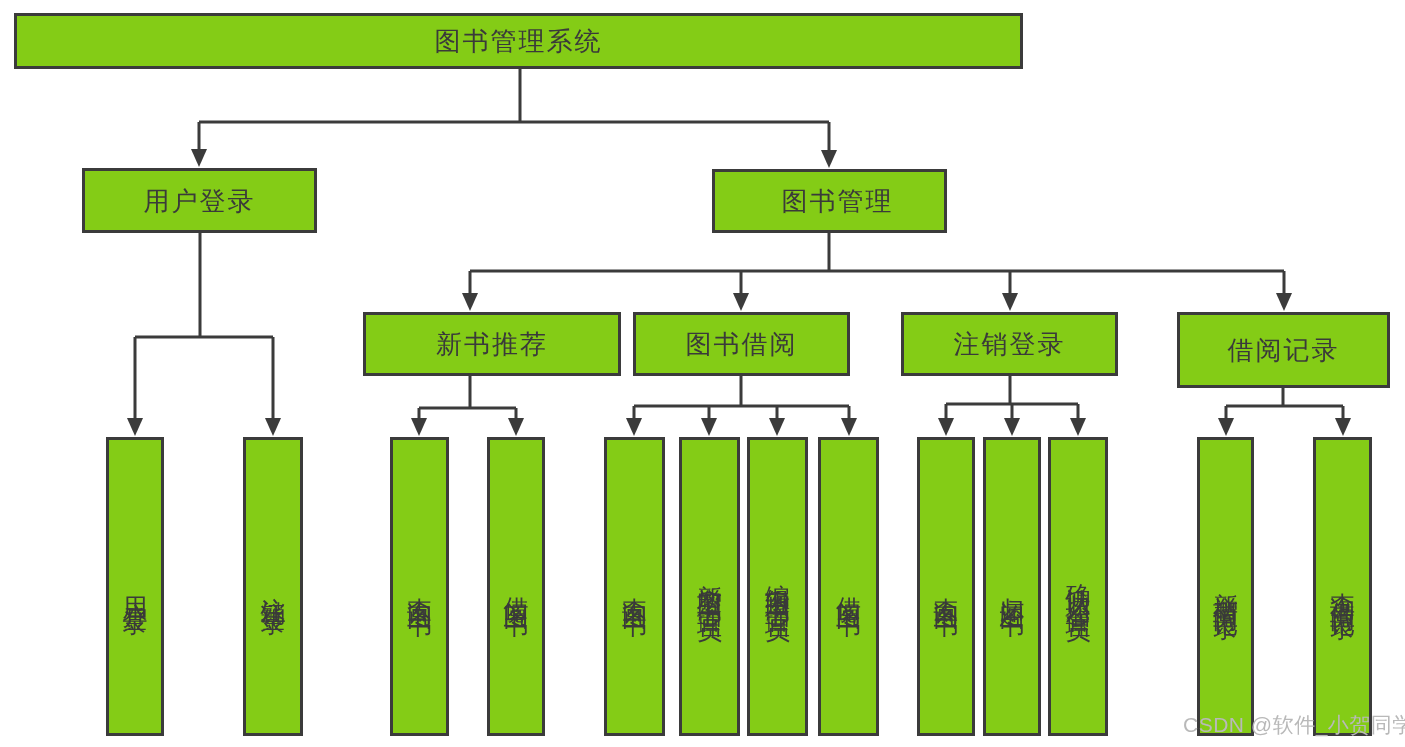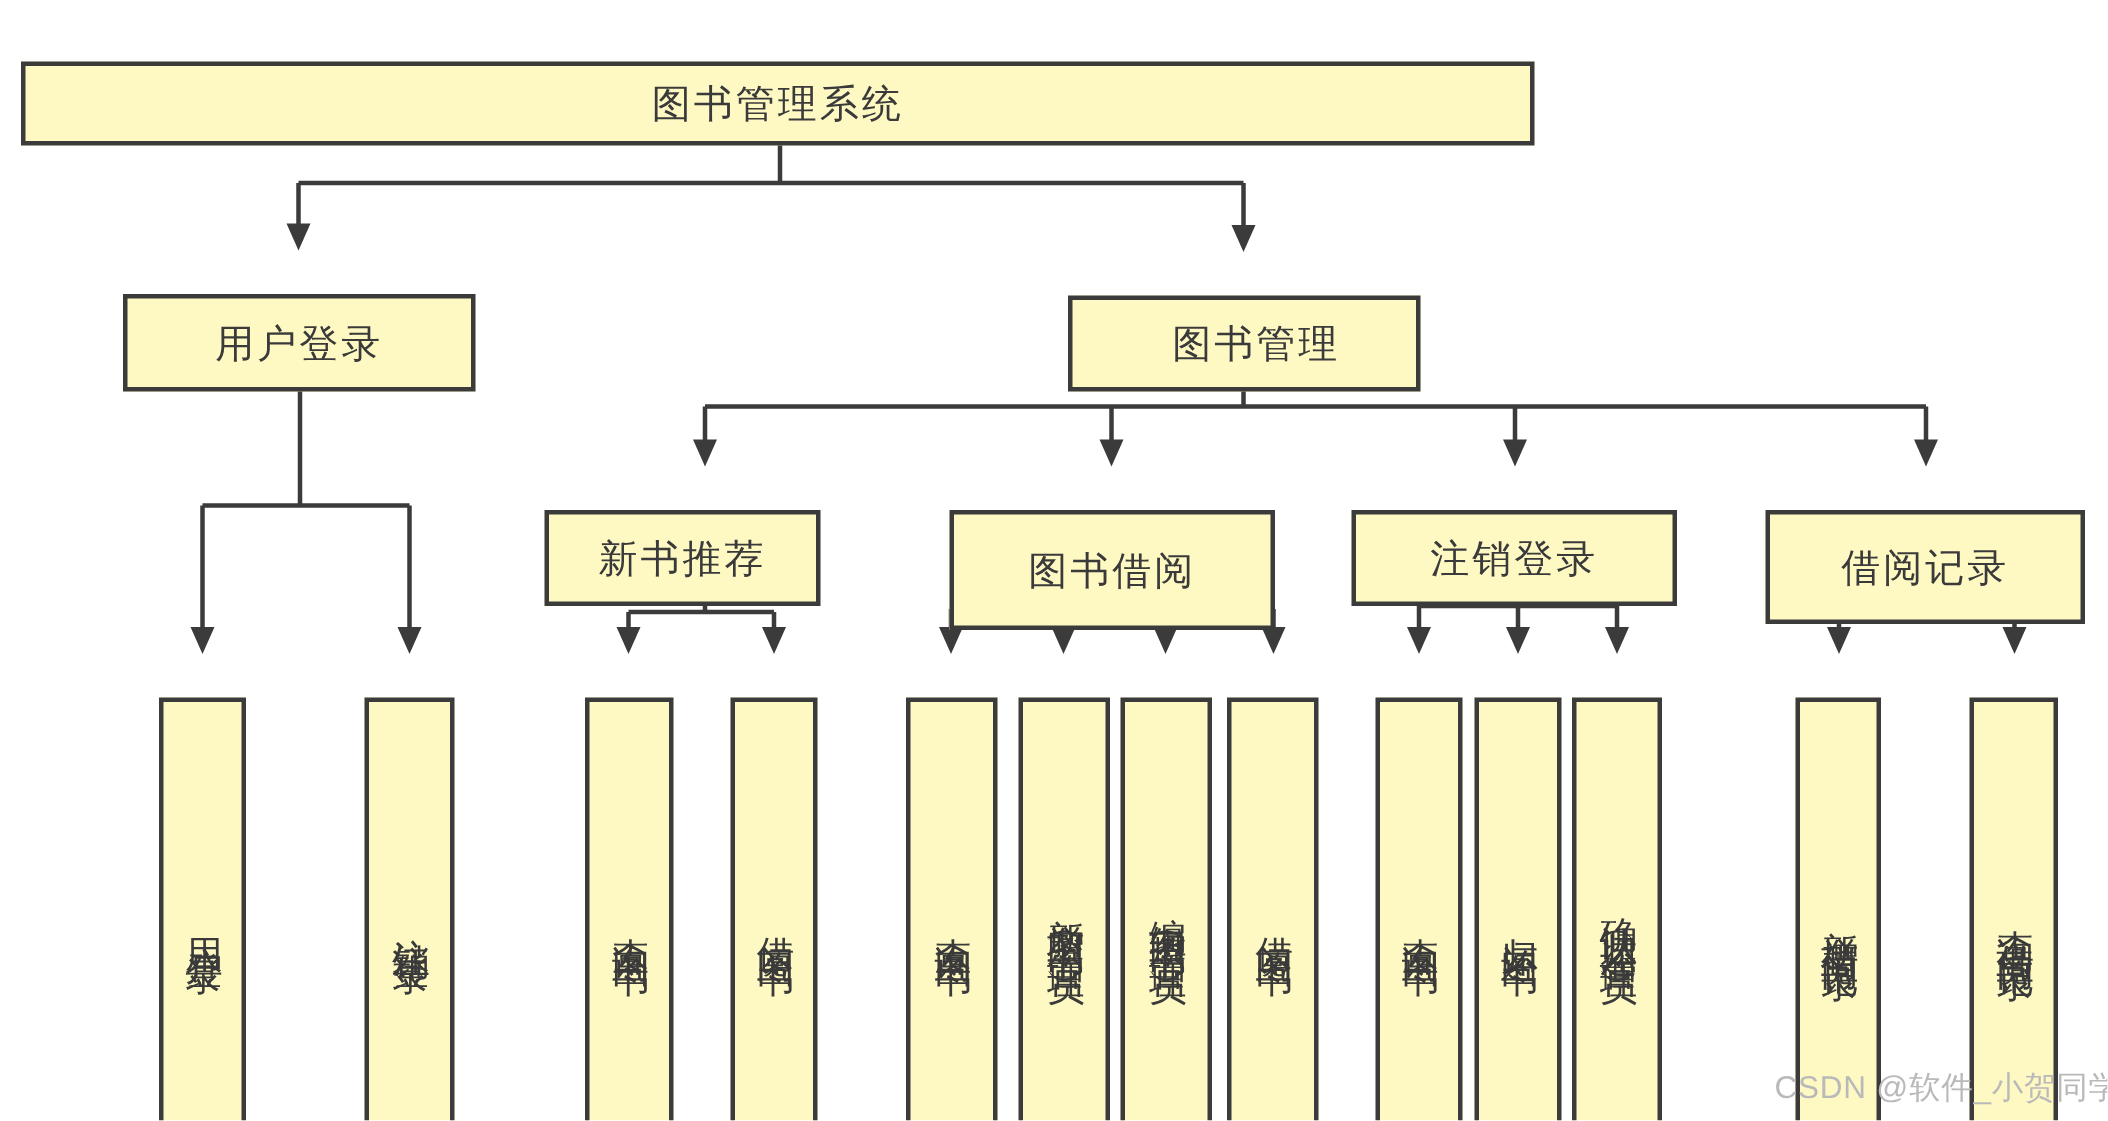--- a/index.html
+++ b/index.html
@@ -27,28 +27,27 @@
     stroke:var(--line);
     stroke-width:3;
     fill:none;
   }
   .connectors .arrow{
     fill:var(--line);
     stroke:none;
   }
   .node{
     position:absolute;
-    background:#fef9c3;
+    background:#84cc16;
     border:3px solid var(--line);
     color:var(--ink);
     display:flex;
     align-items:center;
     justify-content:center;
     text-align:center;
-    margin-top:28px;
   }
   .hnode{
     font-size:26px;
     letter-spacing:2px;
     line-height:1;
   }
   .vnode{
     writing-mode:vertical-rl;
     text-orientation:mixed;
     font-size:25px;
@@ -119,22 +118,22 @@
       <polygon class="arrow" points="1218,418 1234,418 1226,436"></polygon>
       <polygon class="arrow" points="1335,418 1351,418 1343,436"></polygon>
     </g>
   </svg>
 
   <div class="node hnode" style="left:14px;top:13px;width:1009px;height:56px;">图书管理系统</div>
 
   <div class="node hnode" style="left:82px;top:168px;width:235px;height:65px;">用户登录</div>
   <div class="node hnode" style="left:712px;top:169px;width:235px;height:64px;padding-left:16px;">图书管理</div>
 
-  <div class="node hnode" style="left:363px;top:312px;width:184px;height:64px;">新书推荐</div>
-  <div class="node hnode" style="left:633px;top:312px;width:217px;height:80px;">图书借阅</div>
+  <div class="node hnode" style="left:363px;top:312px;width:258px;height:64px;">新书推荐</div>
+  <div class="node hnode" style="left:633px;top:312px;width:217px;height:64px;">图书借阅</div>
   <div class="node hnode" style="left:901px;top:312px;width:217px;height:64px;">注销登录</div>
   <div class="node hnode" style="left:1177px;top:312px;width:213px;height:76px;">借阅记录</div>
 
   <div class="node vnode" style="left:106px;top:437px;width:58px;height:299px;">用户登录</div>
   <div class="node vnode" style="left:243px;top:437px;width:60px;height:299px;">注销登录</div>
 
   <div class="node vnode" style="left:390px;top:437px;width:59px;height:299px;">查询图书</div>
   <div class="node vnode" style="left:487px;top:437px;width:58px;height:299px;">借阅图书</div>
 
   <div class="node vnode" style="left:604px;top:437px;width:61px;height:299px;">查询图书</div>

